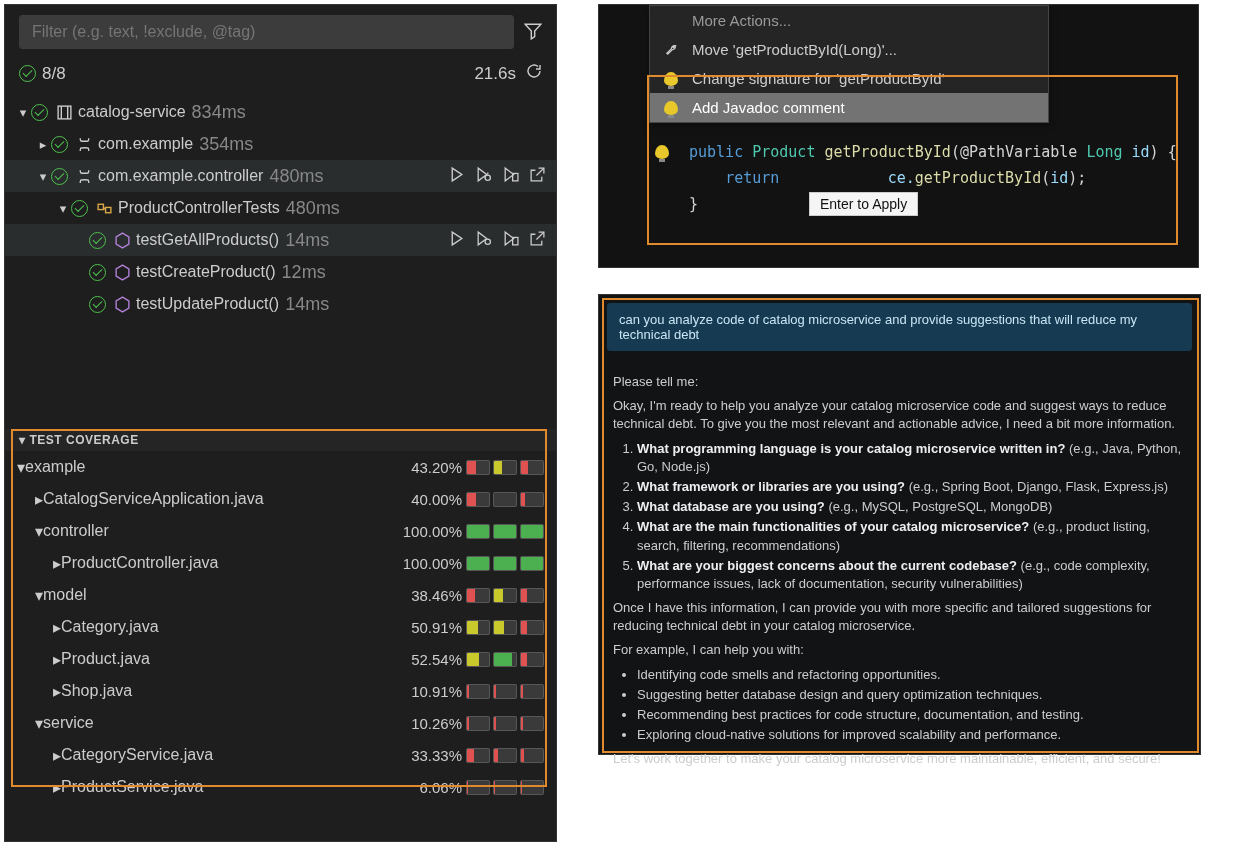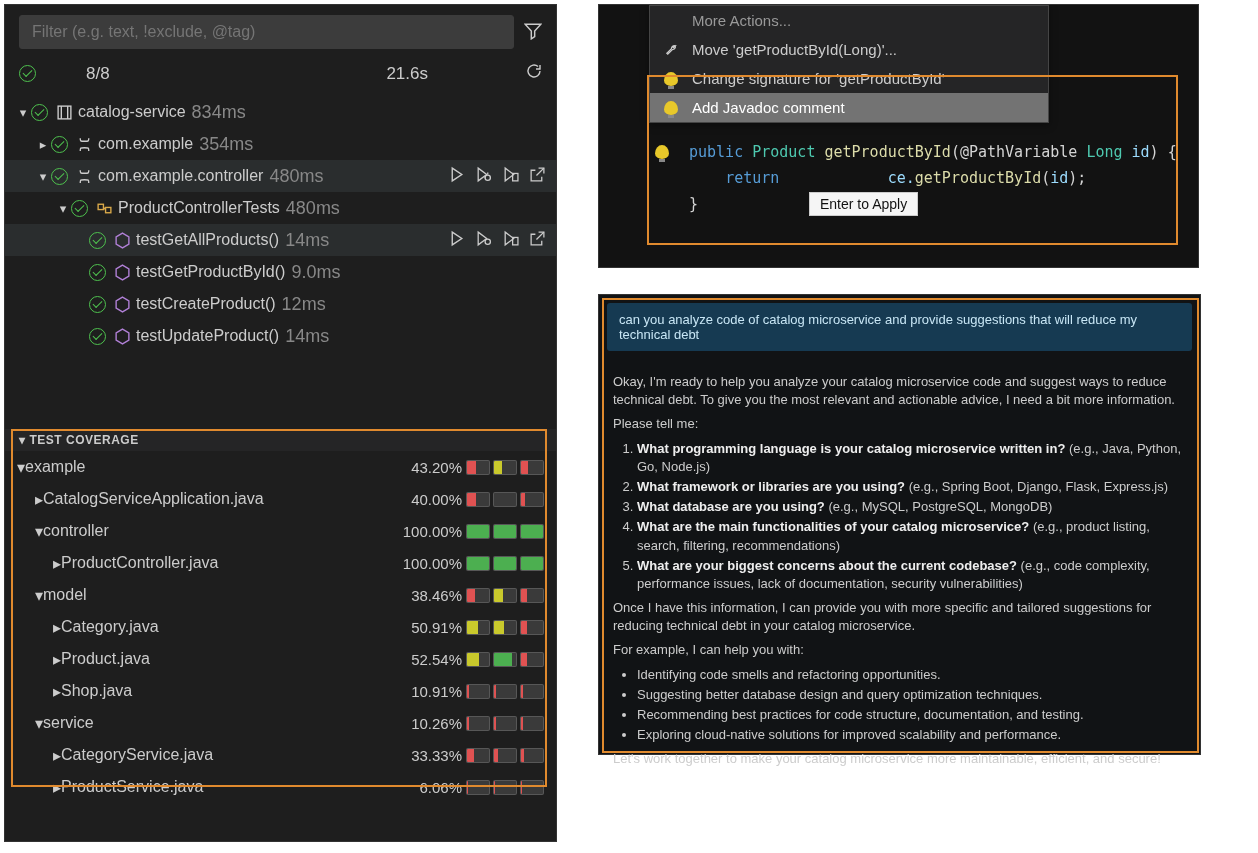--- a/index.html
+++ b/index.html
@@ -1,21 +1,21 @@
 <!DOCTYPE html>
 <html><head>
 <meta charset="utf-8">
 <style>
 * { box-sizing: border-box; margin: 0; padding: 0; }
 body { background:#fff; font-family:"Segoe UI",Arial,sans-serif; font-size:14px; width:1258px; height:853px; position:relative; }
 .panel-left { position:absolute; left:4px; top:4px; width:553px; height:838px; background:#1e1e1e; border:1px solid #333; }
 .filter-bar { display:flex; align-items:center; padding:10px 14px; }
 .filter-input { flex:1; background:#3c3c3c; border:1px solid #3c3c3c; border-radius:3px; padding:7px 12px; color:#999; font-size:16px; }
 .filter-icon { margin-left:10px; color:#ccc; }
-.summary-row { display:flex; align-items:center; padding:4px 14px 8px; color:#ccc; font-size:17px;gap:44px; }
+.summary-row { display:flex; align-items:center; padding:4px 14px 8px; color:#ccc; font-size:17px; }
 .check { width:17px; height:17px; border:1.7px solid #4ec14e; border-radius:50%; display:inline-flex; align-items:center; justify-content:center; margin-right:6px; flex-shrink:0; }
 .check::after { content:""; width:4px; height:8px; border:solid #4ec14e; border-width:0 1.7px 1.7px 0; transform:rotate(45deg) translate(-1px,-1px); }
 .spacer { flex:1; }
 .refresh-icon svg { width:16px; height:16px; }
 .tree { padding:4px 0; font-size:16px; color:#ccc; }
 .trow { display:flex; align-items:center; height:32px; padding:0 10px; white-space:nowrap; }
 .trow.hover { background:#2a2d2e; }
 .trow .chev { width:16px; text-align:center; color:#ccc; font-size:13px; }
 .trow .gap { display:inline-block; }
 .ms { color:#888; margin-left:6px; font-size:18px; }
@@ -193,31 +193,20 @@
       </span>
     </div>
     <div class="trow">
       <span class="gap" style="width:74px"></span>
       <span class="check"></span>
       <span class="ic">
           <svg viewBox="0 0 16 16" fill="none" stroke="#b180d7" stroke-width="1.3">
             <path d="M8 1l6 3.5v7L8 15l-6-3.5v-7z"></path>
           </svg>
         </span>
-      <span>testGetProductById()</span>
-      <span class="ms">9.0ms</span>
-    </div>
-    <div class="trow">
-      <span class="gap" style="width:74px"></span>
-      <span class="check"></span>
-      <span class="ic">
-          <svg viewBox="0 0 16 16" fill="none" stroke="#b180d7" stroke-width="1.3">
-            <path d="M8 1l6 3.5v7L8 15l-6-3.5v-7z"></path>
-          </svg>
-        </span>
       <span>testCreateProduct()</span>
       <span class="ms">12ms</span>
     </div>
     <div class="trow">
       <span class="gap" style="width:74px"></span>
       <span class="check"></span>
       <span class="ic">
           <svg viewBox="0 0 16 16" fill="none" stroke="#b180d7" stroke-width="1.3">
             <path d="M8 1l6 3.5v7L8 15l-6-3.5v-7z"></path>
           </svg>
@@ -460,22 +449,22 @@
     </div>
   </div>
 
   <div class="apply-tip">Enter to Apply</div>
   <div class="orange-box-code"></div>
 </div>
 
 <div class="panel-chat">
   <div class="chat-q">can you analyze code of catalog microservice and provide suggestions that will reduce my technical debt</div>
   <div class="chat-body">
+    <p>Please tell me:</p>
     <p>Okay, I'm ready to help you analyze your catalog microservice code and suggest ways to reduce technical debt. To give you the most relevant and actionable advice, I need a bit more information.</p>
-    <p>Please tell me:</p>
     <ol>
       <li><b>What programming language is your catalog microservice written in?</b><span> (e.g., Java, Python, Go, Node.js)</span></li>
       <li><b>What framework or libraries are you using?</b><span> (e.g., Spring Boot, Django, Flask, Express.js)</span></li>
       <li><b>What database are you using?</b><span> (e.g., MySQL, PostgreSQL, MongoDB)</span></li>
       <li><b>What are the main functionalities of your catalog microservice?</b><span> (e.g., product listing, search, filtering, recommendations)</span></li>
       <li><b>What are your biggest concerns about the current codebase?</b><span> (e.g., code complexity, performance issues, lack of documentation, security vulnerabilities)</span></li>
     </ol>
     <p>Once I have this information, I can provide you with more specific and tailored suggestions for reducing technical debt in your catalog microservice.</p>
     <p>For example, I can help you with:</p>
     <ul>

